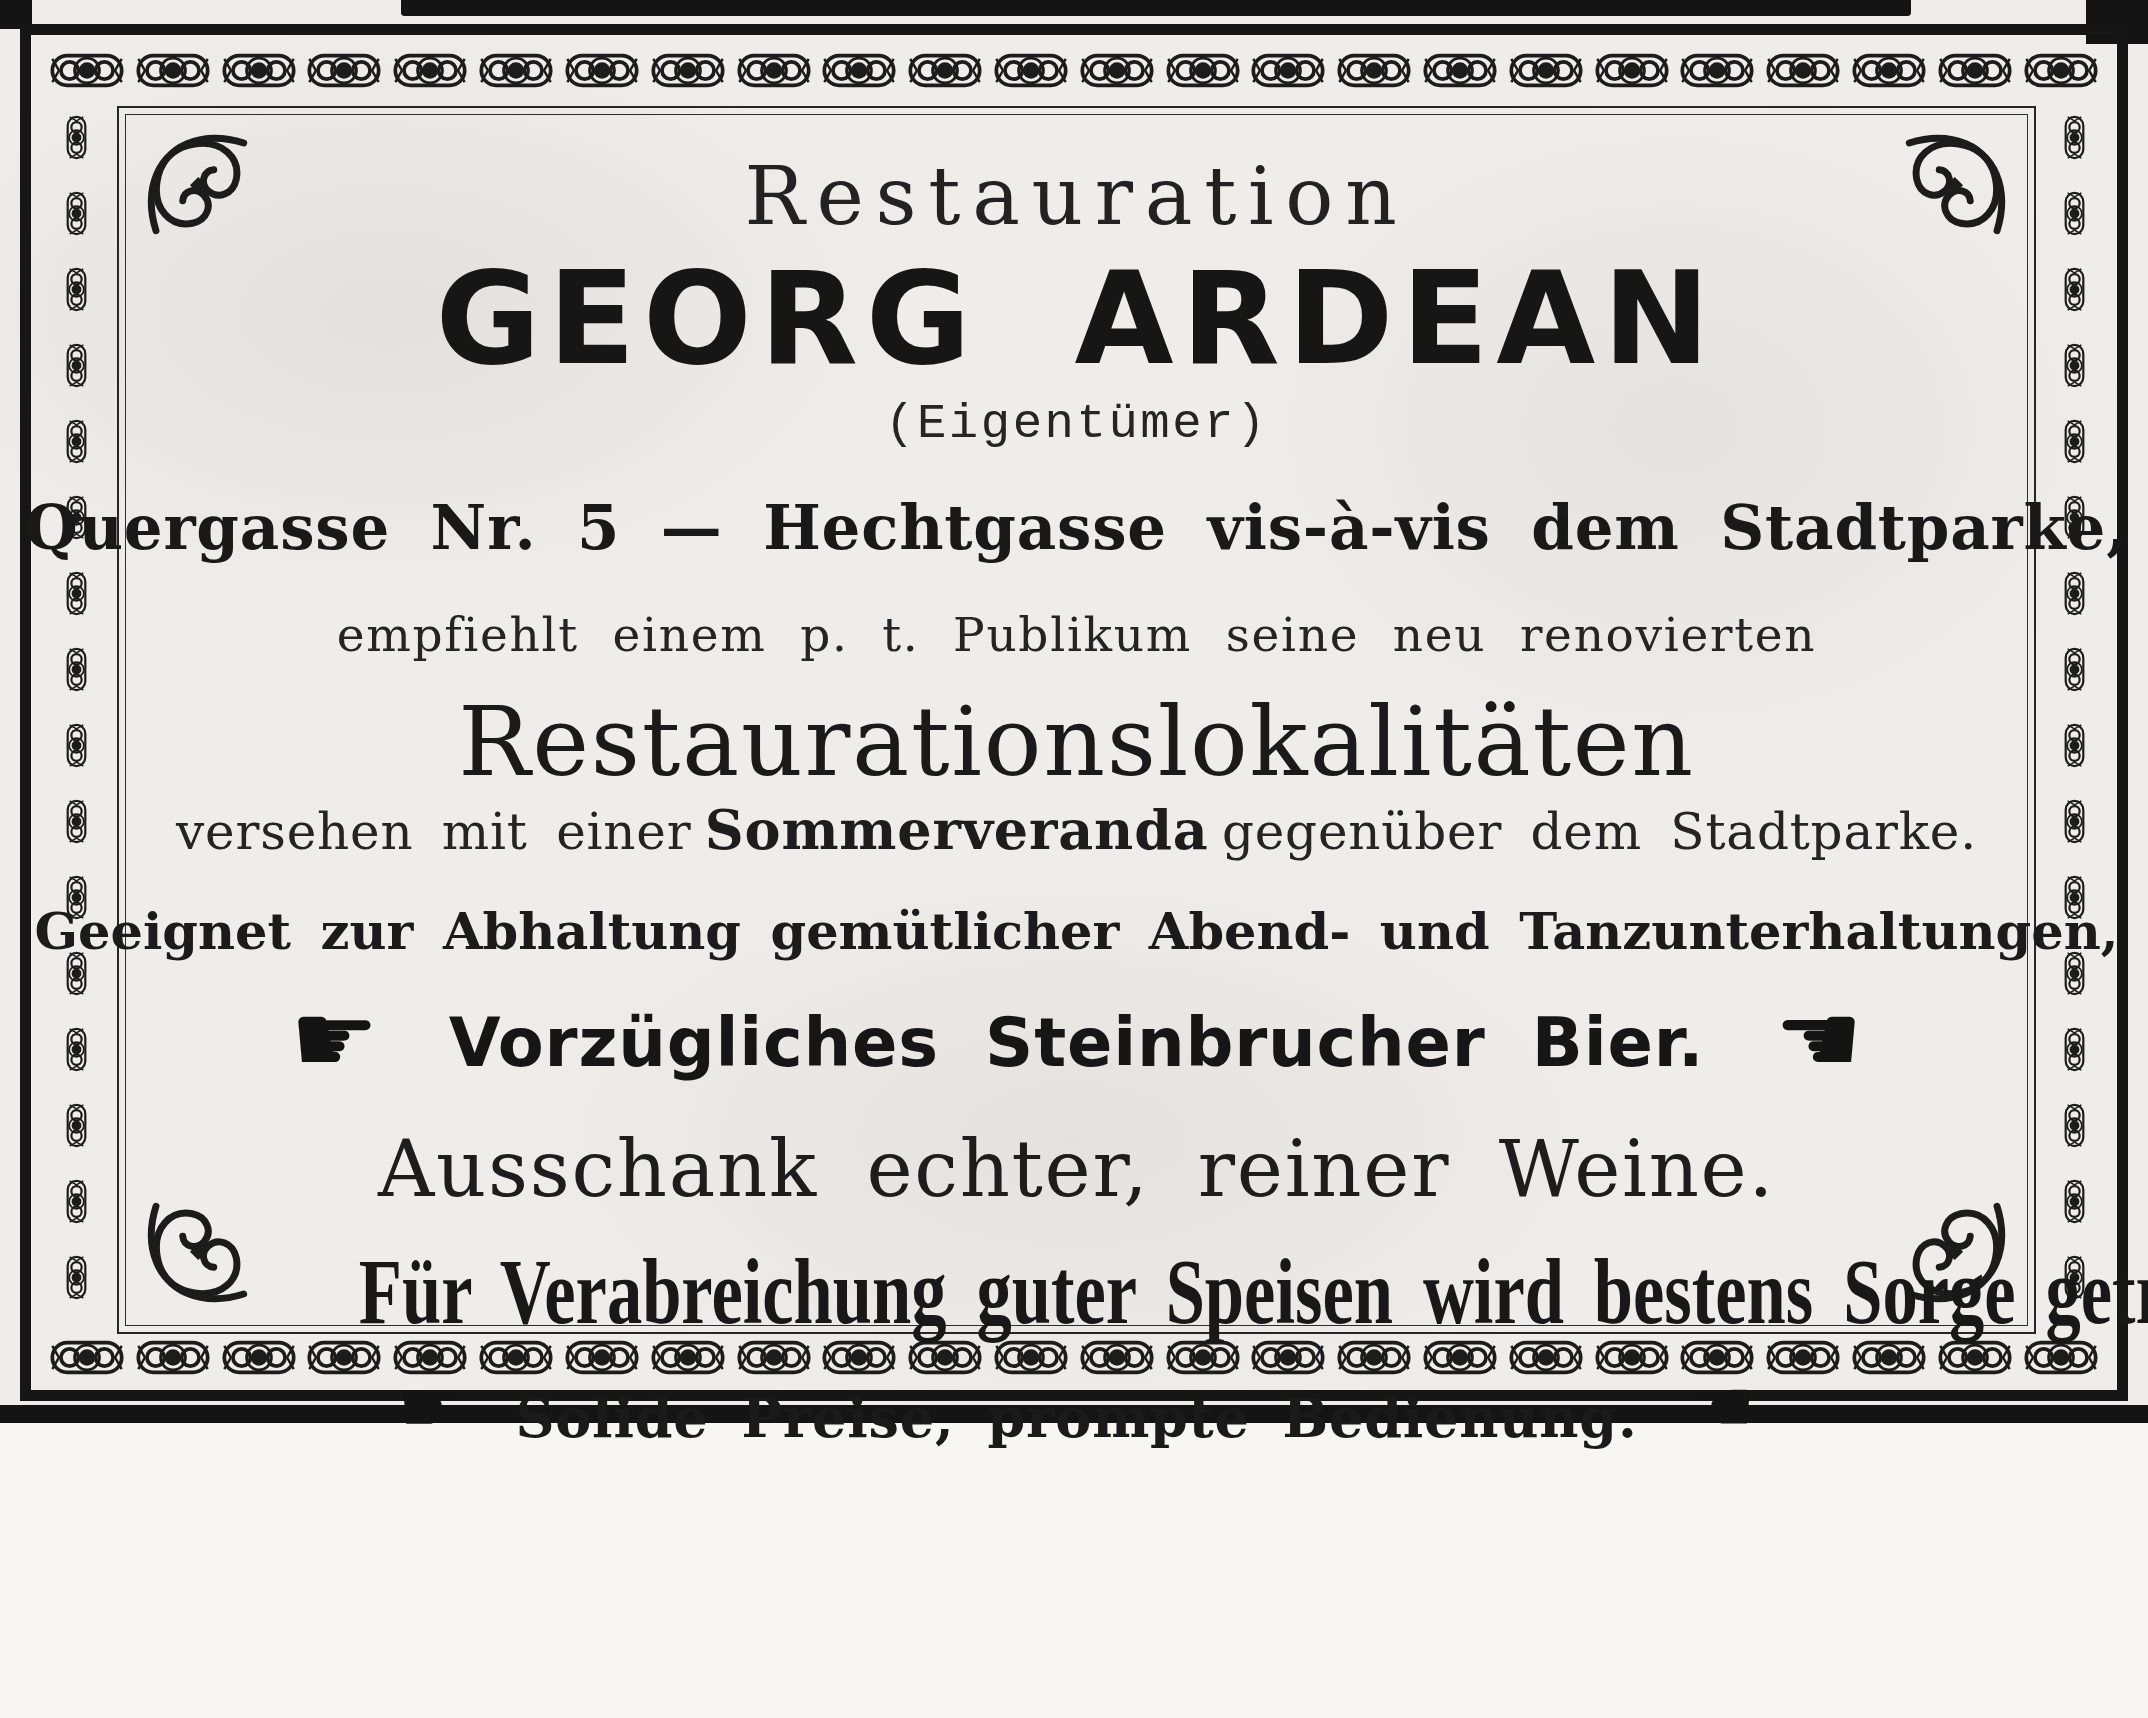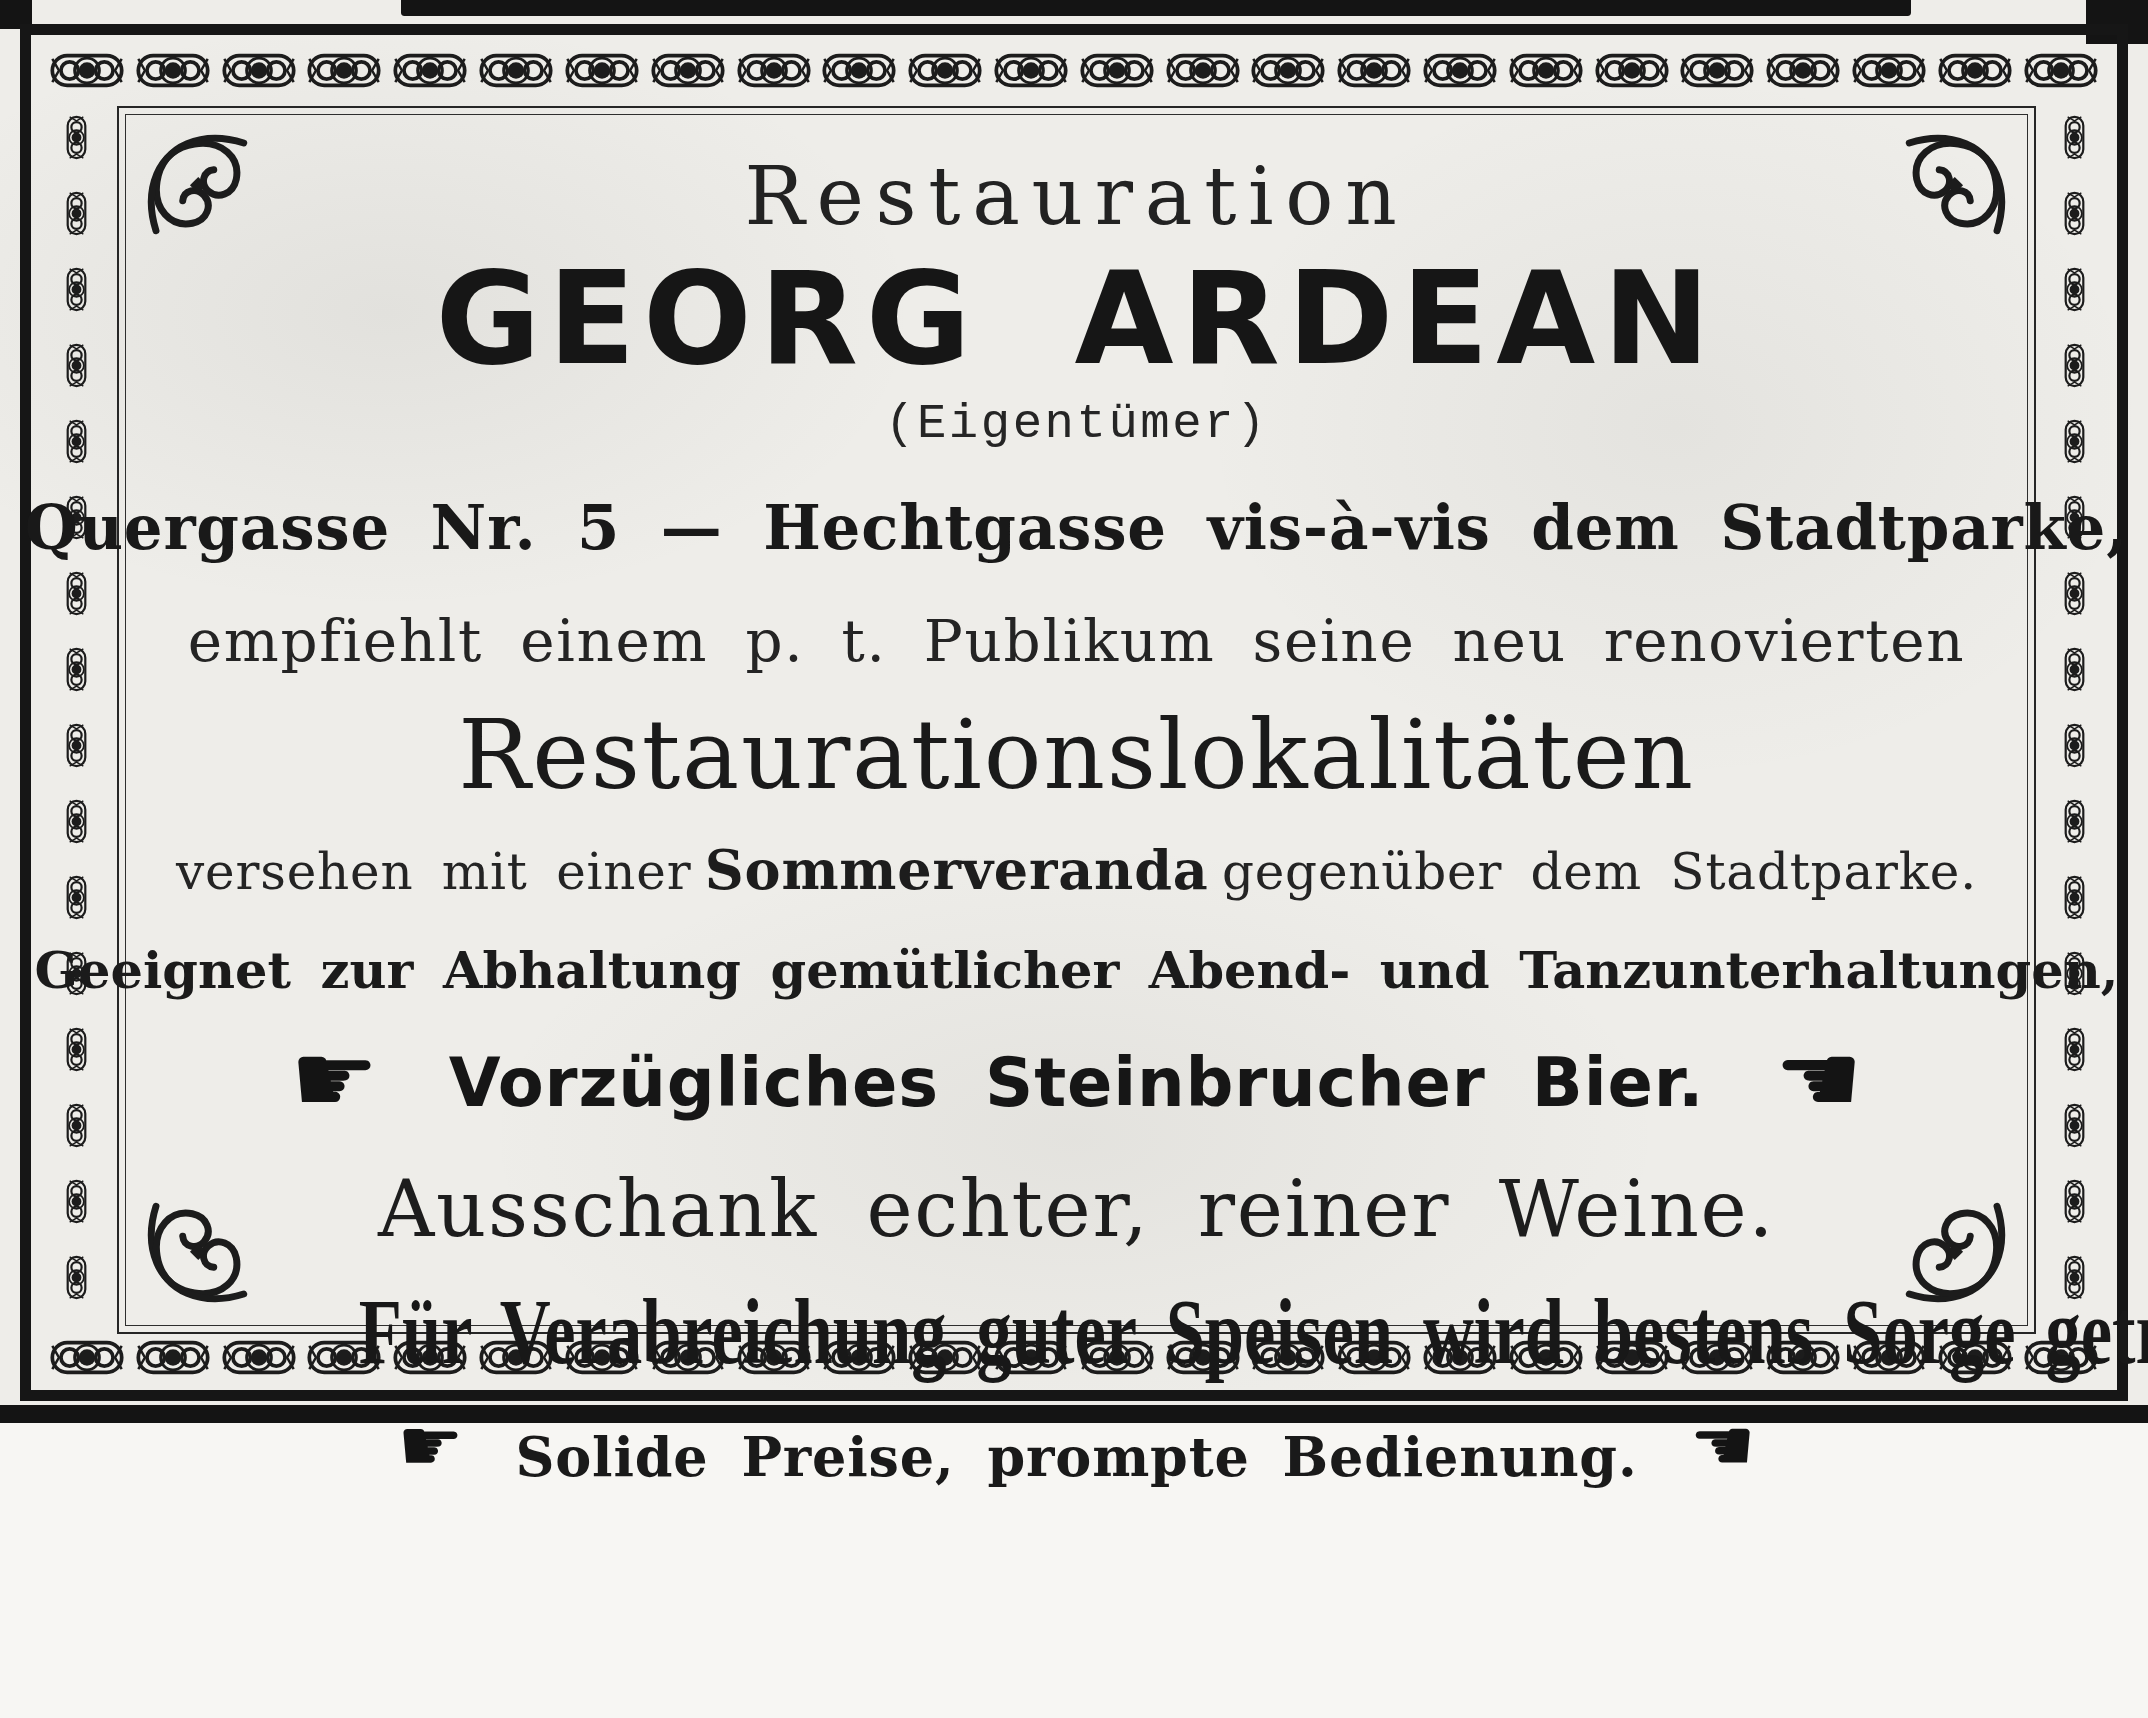--- a/index.html
+++ b/index.html
@@ -79,28 +79,28 @@
     font-size:49px;line-height:1.15;letter-spacing:2.5px;color:#252525;font-family:Liberation Mono, monospace;
   }
   .address{
     margin-top:40px;
     font-weight:bold;font-size:61px;line-height:1.15;
     letter-spacing:0.8px;word-spacing:18.5px;color:#191919;
     white-space:nowrap;
   }
   .intro{
     margin-top:45px;
-    font-size:58px;line-height:1.15;letter-spacing:1.7px;word-spacing:17px;color:#242424;
+    font-size:47px;line-height:1.15;letter-spacing:1.7px;word-spacing:17px;color:#242424;
   }
   .headline{
     margin-top:28.5px;
     font-size:96px;line-height:1.1;letter-spacing:1.7px;color:#1a1a1a;
   }
   .veranda{
-    margin-top:29px;
+    margin-top:2px;
     font-size:50px;line-height:1.2;letter-spacing:0.8px;word-spacing:11.7px;color:#242424;
     white-space:nowrap;
   }
   .veranda .em{font-weight:bold;font-size:54px;margin:0 13.4px;color:#1d1d1d;}
   .occasions1{
     margin-top:39px;
     font-weight:bold;font-size:51px;line-height:1.15;word-spacing:11.7px;color:#1b1b1b;
     white-space:nowrap;
   }
   .occasions2{

